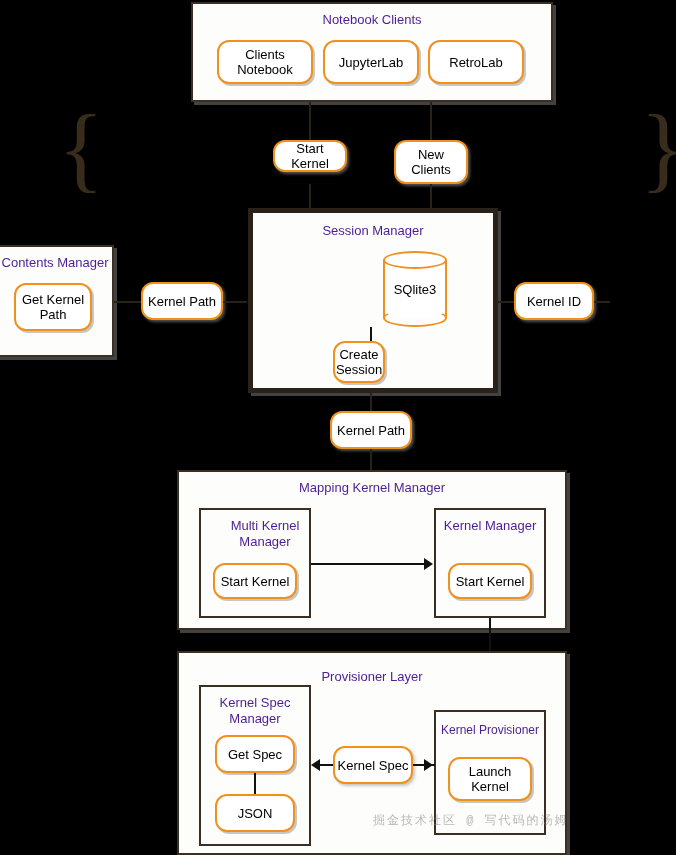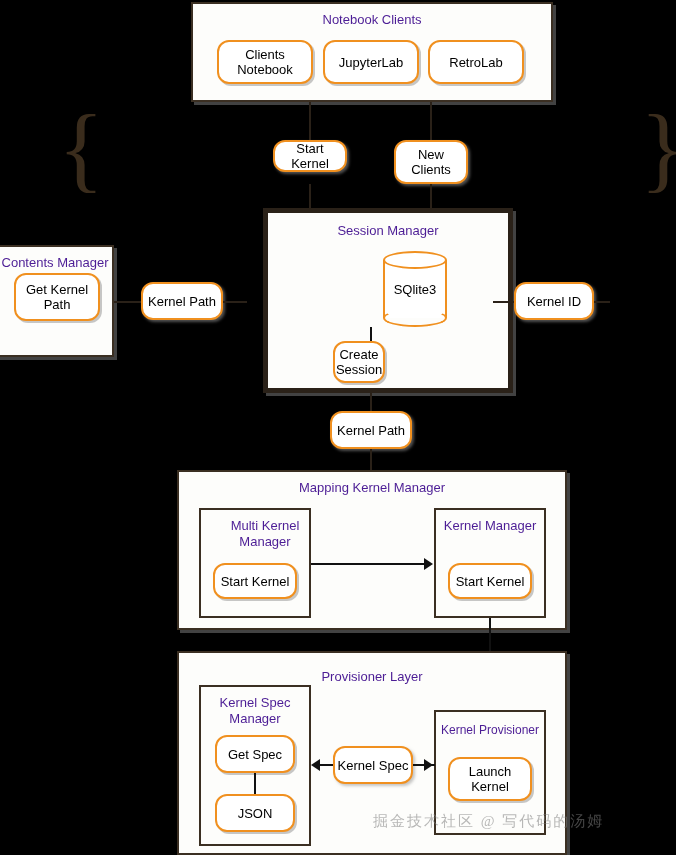--- a/index.html
+++ b/index.html
@@ -65,23 +65,23 @@
 
   
   .brace{
     position:absolute;color:#3a2c1c;font-size:96px;line-height:96px;
     font-family:"Liberation Serif","DejaVu Serif",serif;
     user-select:none;
   }
 
   
   .watermark{
-    position:absolute;font-size:15px;color:rgba(125,125,125,.55);
+    position:absolute;font-size:12px;color:rgba(125,125,125,.55);
     letter-spacing:2px;white-space:nowrap;
-    font-family:Liberation Serif, serif;
+    font-family:Liberation Mono, monospace;
   }
 </style>
 </head>
 <body>
 
 <div class="stage">
 
   <div class="panel" style="left:191px;top:2px;width:362px;height:100px;">
     <div class="panel-title" style="top:8px;">Notebook Clients</div>
   </div>
@@ -97,40 +97,40 @@
   <div class="ln v dark" style="left:430px;top:102px;height:38px;"></div>
 
   <div class="pill floating" style="left:273px;top:140px;width:74px;height:32px;white-space:pre-line;">Start
 Kernel</div>
   <div class="pill floating" style="left:394px;top:140px;width:74px;height:44px;white-space:pre-line;">New
 Clients</div>
 
   <div class="ln v dark" style="left:309px;top:184px;height:24px;"></div>
   <div class="ln v dark" style="left:430px;top:184px;height:24px;"></div>
 
-  <div class="panel thick" style="left:263px;top:208px;width:250px;height:185px;">
+  <div class="panel thick" style="left:248px;top:208px;width:250px;height:185px;">
     <div class="panel-title" style="top:10px;">Session Manager</div>
   </div>
 
   <div class="cyl" style="left:339px;top:251px;width:64px;height:76px;">
     <div class="body"></div>
     <div class="top"></div>
     <div class="bot"></div>
     <div class="label">SQlite3</div>
   </div>
 
   <div class="ln v" style="left:370px;top:327px;height:16px;"></div>
 
   <div class="pill" style="left:333px;top:341px;width:52px;height:42px;white-space:pre-line;">Create
 Session</div>
 
   <div class="panel" style="left:-4px;top:245px;width:118px;height:112px;">
     <div class="panel-title" style="top:8px;">Contents Manager</div>
   </div>
-  <div class="pill" style="left:14px;top:273px;width:86px;height:48px;white-space:pre-line;">Get Kernel
+  <div class="pill" style="left:14px;top:283px;width:78px;height:48px;white-space:pre-line;">Get Kernel
 Path</div>
 
   <div class="ln h dark" style="left:114px;top:301px;width:30px;"></div>
   <div class="pill floating" style="left:141px;top:282px;width:82px;height:38px;">Kernel Path</div>
   <div class="ln h dark" style="left:223px;top:301px;width:24px;"></div>
 
   <div class="ln h dark" style="left:493px;top:301px;width:22px;"></div>
   <div class="pill floating" style="left:514px;top:282px;width:80px;height:38px;">Kernel ID</div>
   <div class="ln h dark" style="left:594px;top:301px;width:16px;"></div>
 

